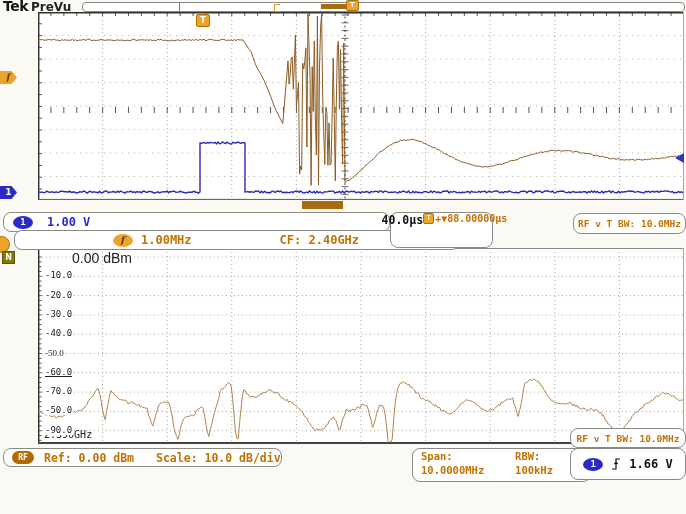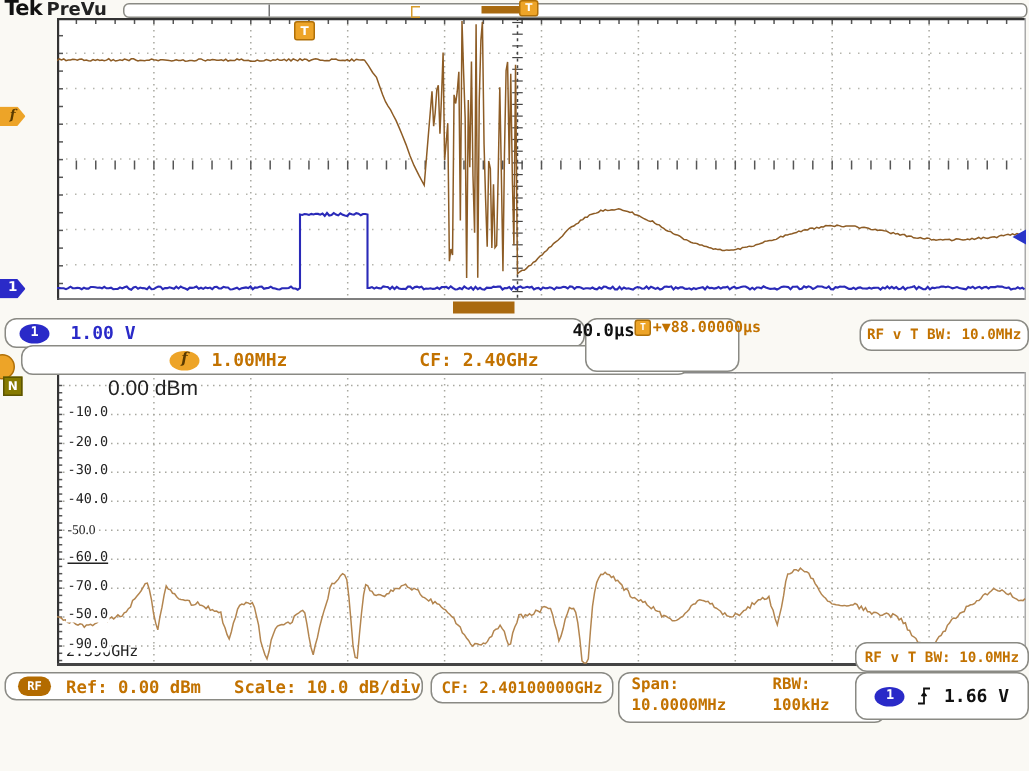--- a/index.html
+++ b/index.html
@@ -347,23 +347,20 @@
   <div class="nbadge">N</div>
   <div class="ref-label">0.00 dBm</div>
   <div id="ytick-container"></div>
   <div class="start-freq">2.396GHz</div>
 
   <div class="box box-ref">
     <span class="pill rf">RF</span>
     <span class="oj">Ref: 0.00 dBm</span>
     <span class="oj" style="margin-left:12px">Scale: 10.0 dB/div</span>
   </div>
-  <div class="box box-cf2">
-    <span class="oj">CF:  2.40100000GHz</span>
-  </div>
   <div class="box box-span">
     <span class="oj"><span>Span:</span><span style="display:inline-block;width:26px"></span><span>10.0000MHz</span></span>
     <span class="oj"><span>RBW:</span><span style="display:inline-block;width:33px"></span><span>100kHz</span></span>
   </div>
   <div class="box box-rfvt-l">
     <span class="oj">RF v T BW: 10.0MHz</span>
   </div>
   <div class="box box-trig">
     <span class="pill blue">1</span>
     <svg class="slope-icon" width="10" height="14">

